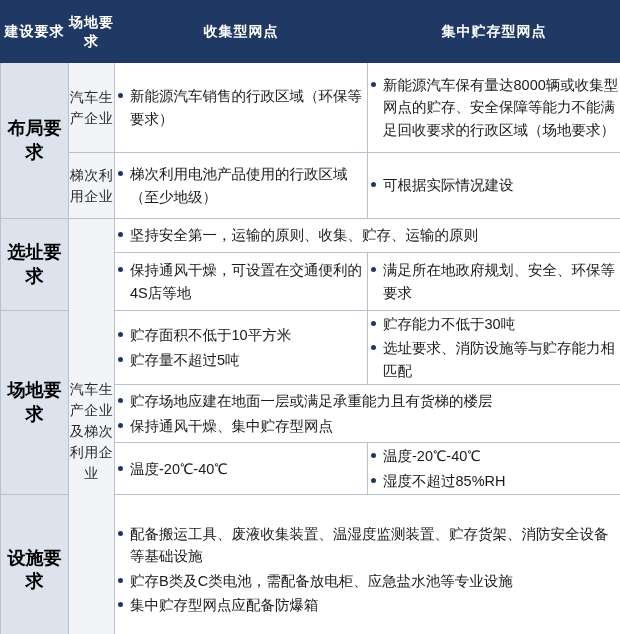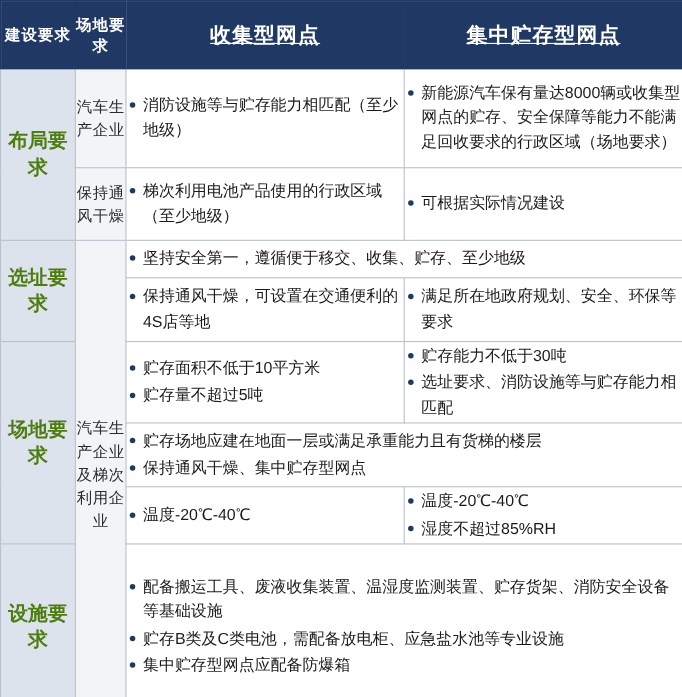--- a/index.html
+++ b/index.html
@@ -37,27 +37,26 @@
     text-align: center;
     font-weight: bold;
     letter-spacing: 1px;
     border: 1px solid #1f3864 !important;
   }
   .hdr.small {
     font-size: 14px;
     line-height: 1.35;
   }
   .hdr.big {
-    font-size: 19px;
-    text-decoration: underline;
+    font-size: 14px;
   }
   
   .reqcol {
     background: #dde3ec;
-    color: #4d7c0f;
+    color: #000000;
     text-align: center;
     font-weight: bold;
     font-size: 18px;
     line-height: 1.3;
     width: 68px;
   }
   
   .subj {
     background: #f2f4f8;
     color: #2b2b2b;
@@ -120,50 +119,50 @@
       <th class="hdr small">场地要求</th>
       <th class="hdr big">收集型网点</th>
       <th class="hdr big">集中贮存型网点</th>
     </tr>
 
     <tr style="height:90px">
       <td class="reqcol" rowspan="2">布局要求</td>
       <td class="subj">汽车生产企业</td>
       <td class="cell">
         <ul class="bl">
-          <li>消防设施等与贮存能力相匹配（至少地级）</li>
+          <li>新能源汽车销售的行政区域（环保等要求）</li>
         </ul>
       </td>
       <td class="cell">
         <ul class="bl">
           <li>新能源汽车保有量达8000辆或收集型网点的贮存、安全保障等能力不能满足回收要求的行政区域（场地要求）</li>
         </ul>
       </td>
     </tr>
 
     <tr style="height:66px">
-      <td class="subj">保持通风干燥</td>
+      <td class="subj">梯次利用企业</td>
       <td class="cell">
         <ul class="bl">
           <li>梯次利用电池产品使用的行政区域（至少地级）</li>
         </ul>
       </td>
       <td class="cell">
         <ul class="bl">
           <li>可根据实际情况建设</li>
         </ul>
       </td>
     </tr>
 
     <tr style="height:34px">
       <td class="reqcol" rowspan="2">选址要求</td>
       <td class="subj tall" rowspan="6">汽车生产企业及梯次利用企业</td>
       <td class="cell" colspan="2">
         <ul class="bl">
-          <li>坚持安全第一，遵循便于移交、收集、贮存、至少地级</li>
+          <li>坚持安全第一，运输的原则、收集、贮存、运输的原则</li>
         </ul>
       </td>
     </tr>
 
     <tr style="height:58px">
       <td class="cell">
         <ul class="bl">
           <li>保持通风干燥，可设置在交通便利的4S店等地</li>
         </ul>
       </td>

